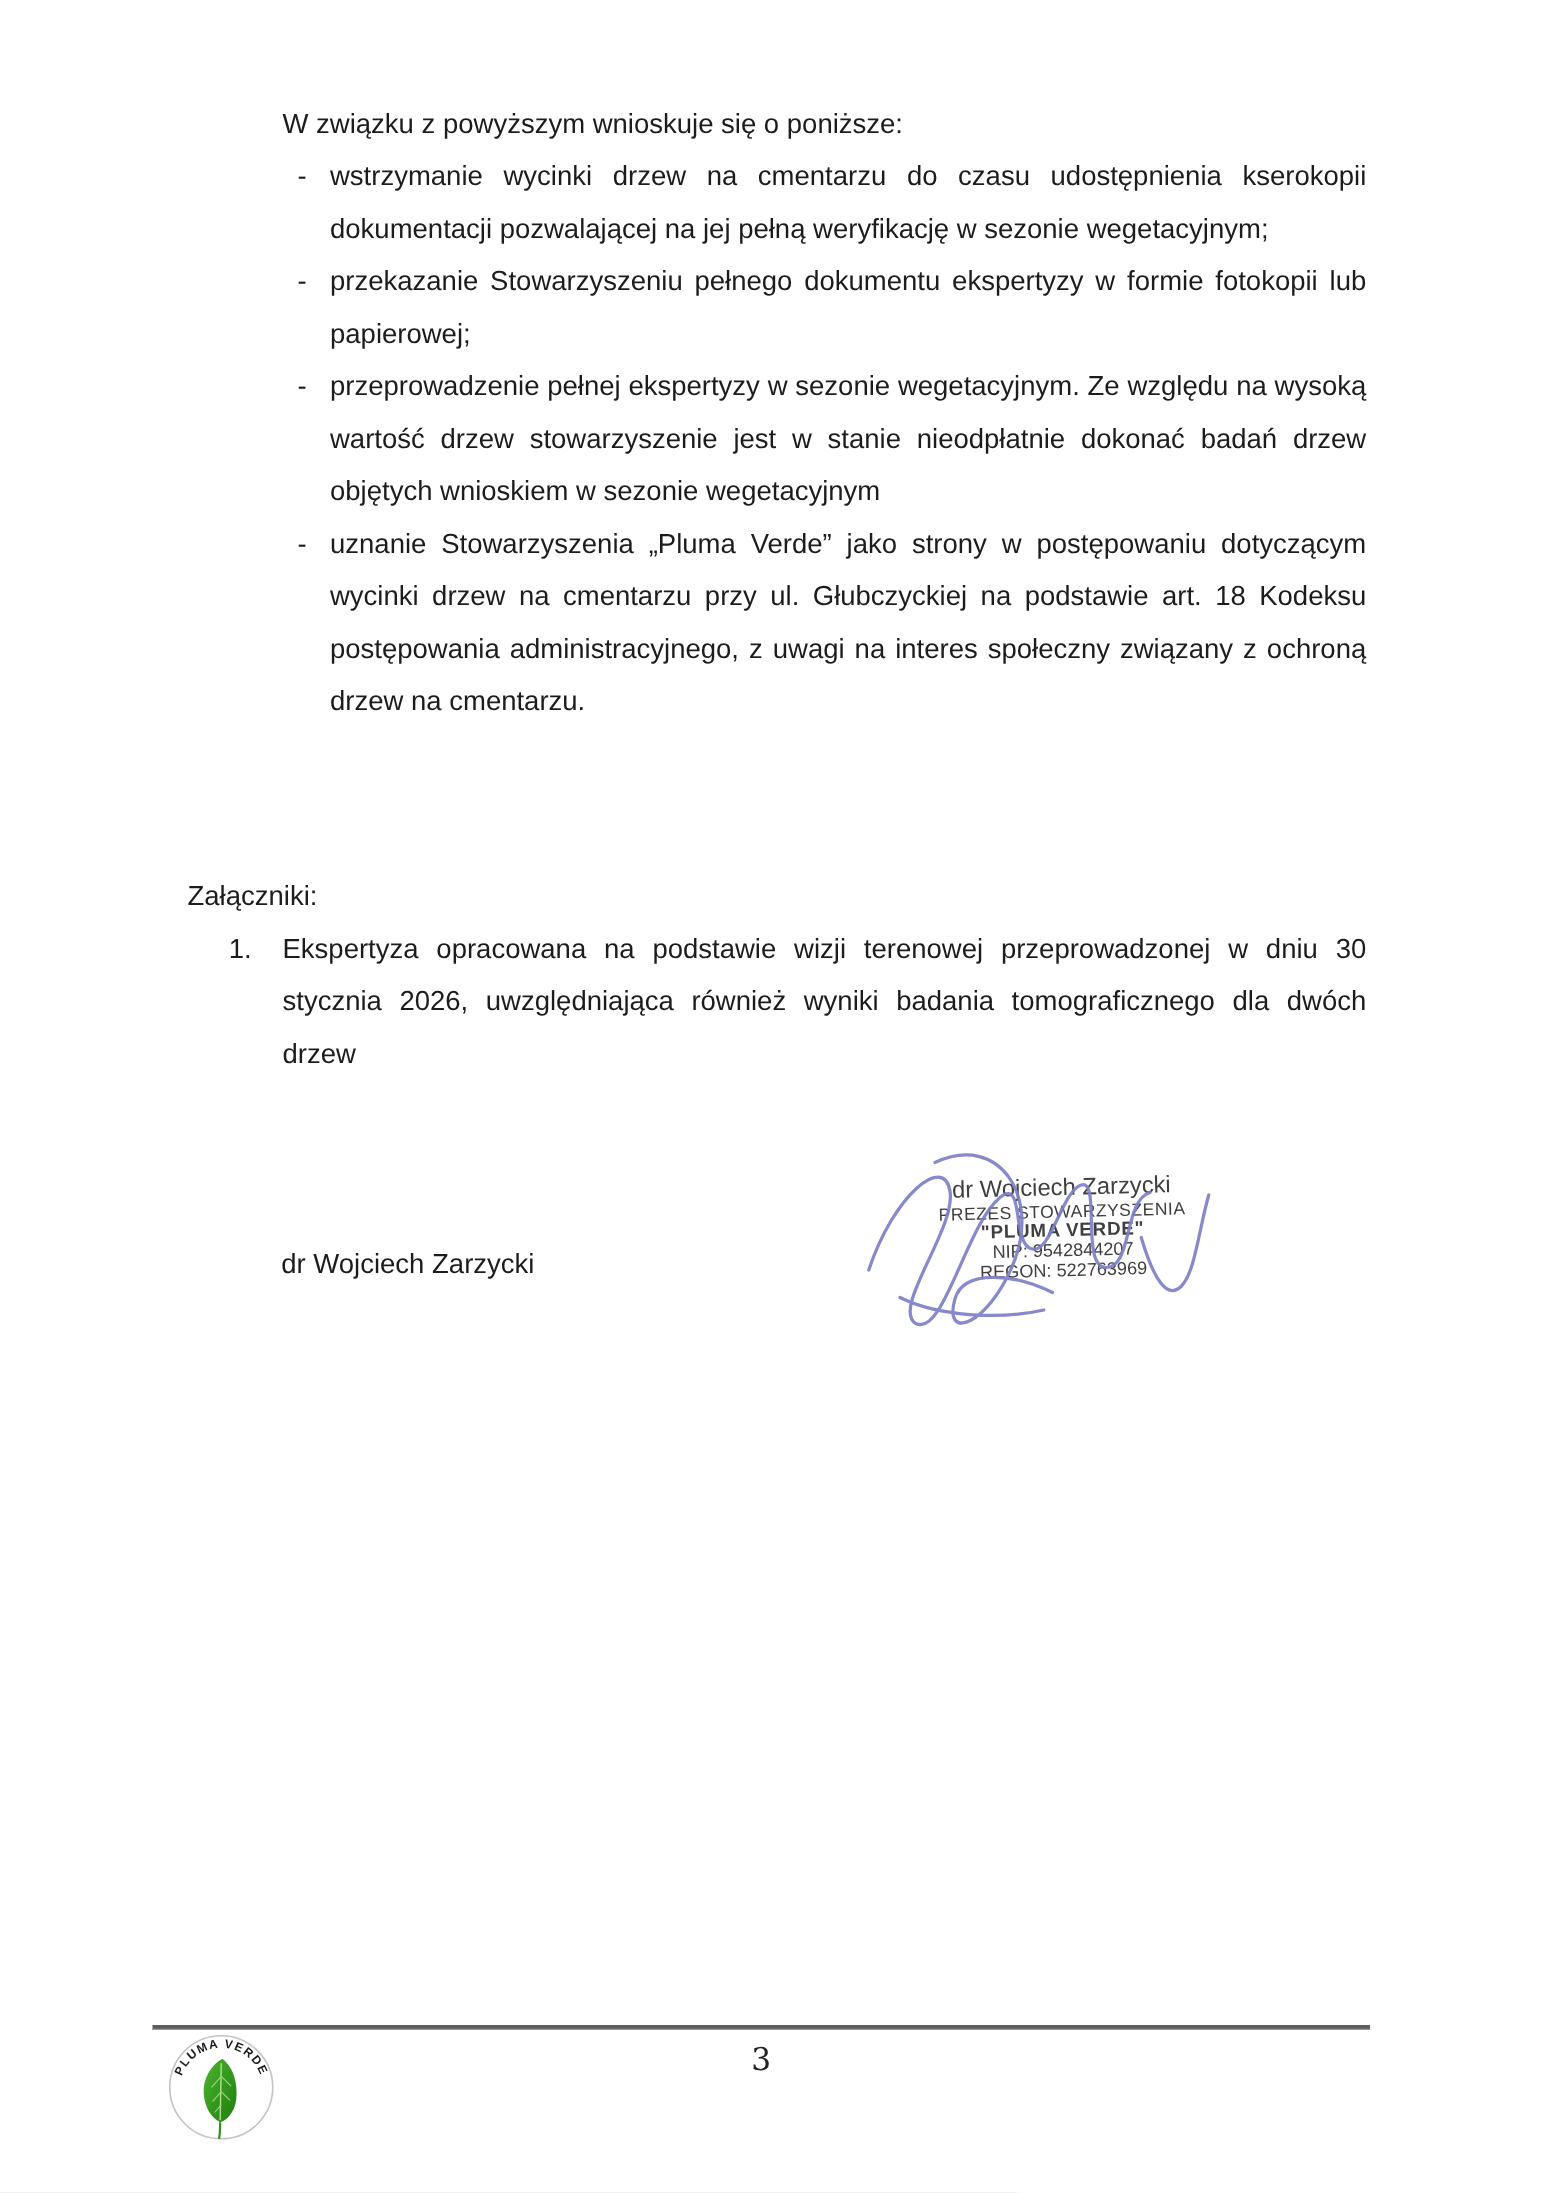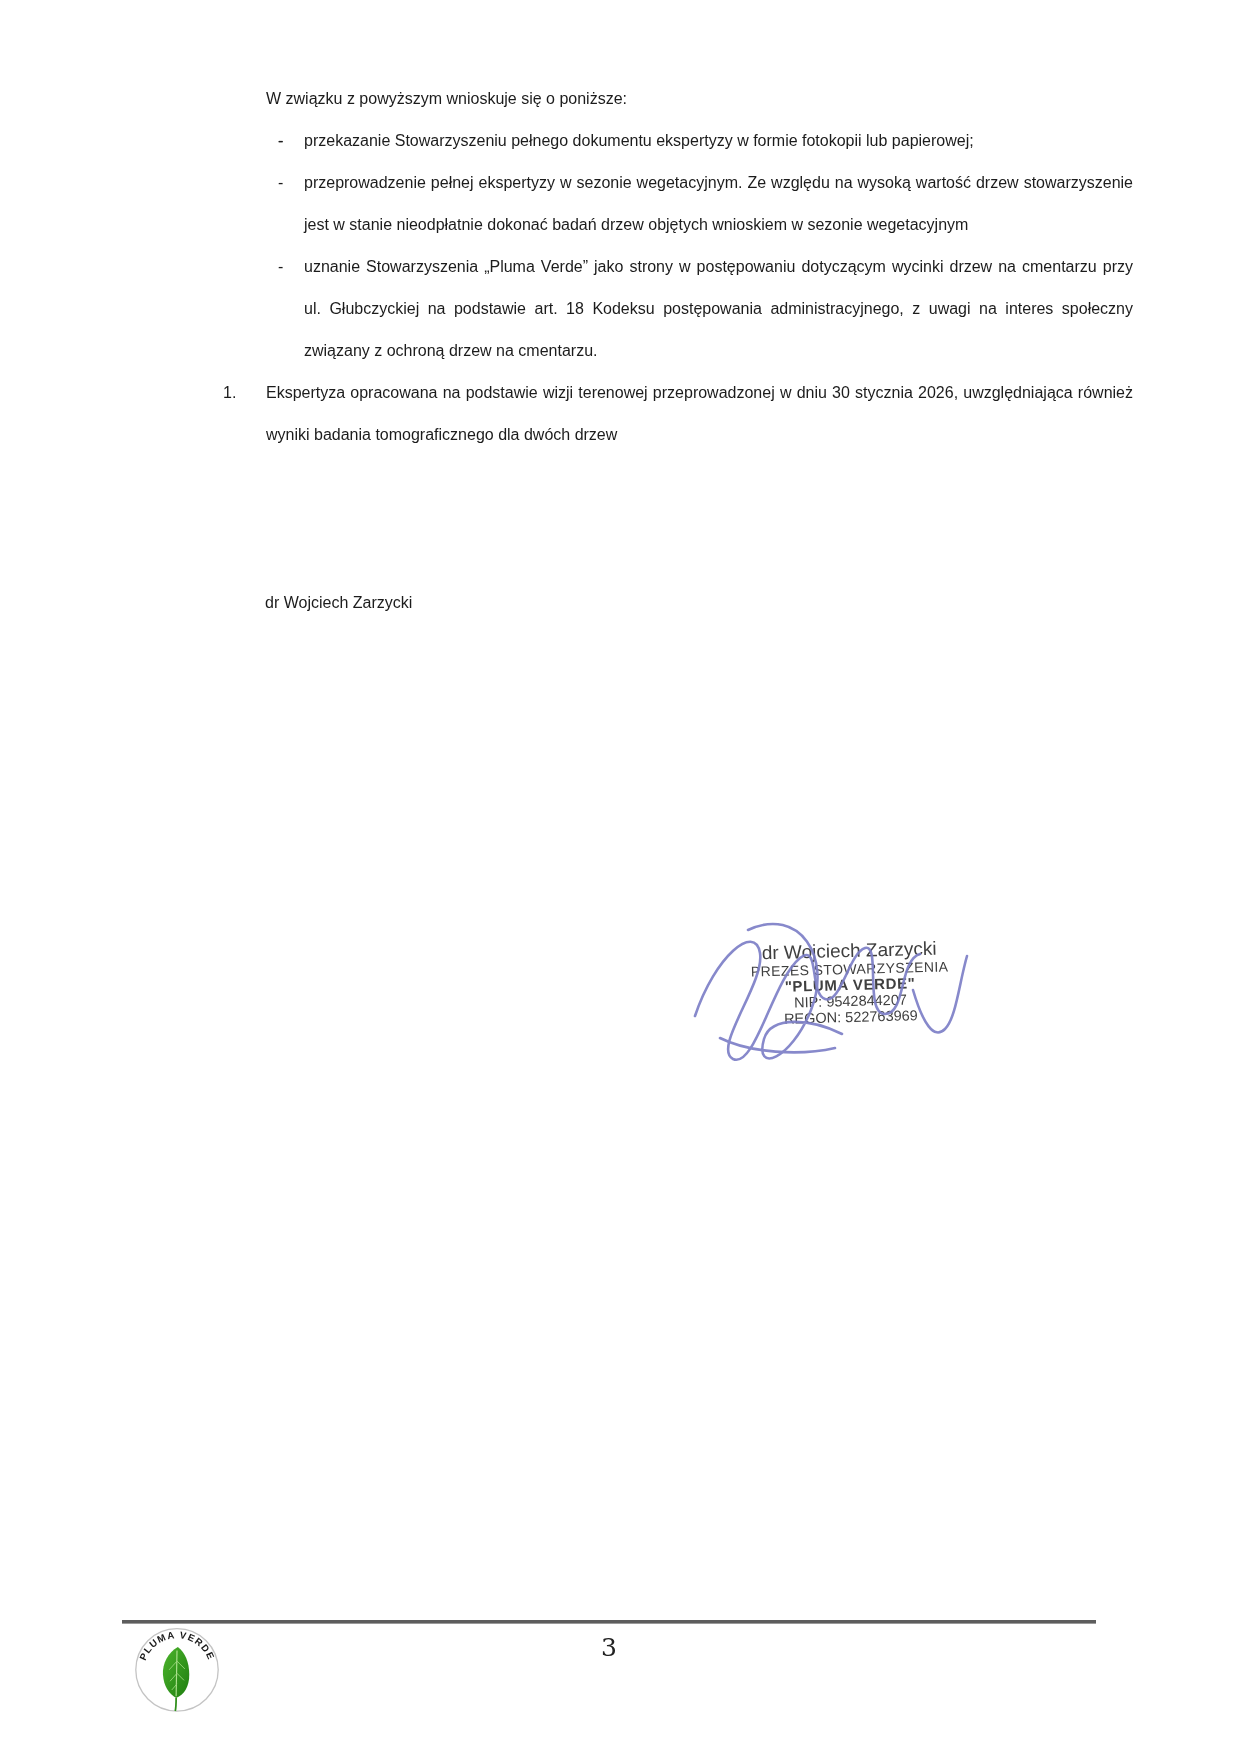--- a/index.html
+++ b/index.html
@@ -9,23 +9,22 @@
     margin:0 auto;
     background:#ffffff;
     font-family:"Liberation Sans", sans-serif;
     color:#1c1c1c;
     overflow:hidden;
   }
   .content {
     position:absolute;
     left:150px; top:78px;
     width:943px;
-    font-size:16px;
+    font-size:22px;
     line-height:42px;
-    margin-left:40px;
   }
   .intro { margin:0 0 0 76px; }
   .requests { list-style:none; margin:0; padding:0; }
   .requests li {
     position:relative;
     padding-left:114px;
     text-align:justify;
   }
   .requests li .marker {
     position:absolute; left:88px; top:0;
@@ -84,35 +83,37 @@
 <body>
 
 <div class="page">
 
   <div class="content">
     <p class="intro">W związku z powyższym wnioskuje się o poniższe:</p>
 
     <ul class="requests">
       <li>
         <span class="marker">-</span>
+        <span>wstrzymanie wycinki drzew na cmentarzu do czasu udostępnienia kserokopii dokumentacji pozwalającej na jej pełną weryfikację w sezonie wegetacyjnym;</span>
       </li>
       <li>
         <span class="marker">-</span>
         <span>przekazanie Stowarzyszeniu pełnego dokumentu ekspertyzy w formie fotokopii lub papierowej;</span>
       </li>
       <li>
         <span class="marker">-</span>
         <span>przeprowadzenie pełnej ekspertyzy w sezonie wegetacyjnym. Ze względu na wysoką wartość drzew stowarzyszenie jest w stanie nieodpłatnie dokonać badań drzew objętych wnioskiem w sezonie wegetacyjnym</span>
       </li>
       <li>
         <span class="marker">-</span>
         <span>uznanie Stowarzyszenia „Pluma Verde” jako strony w postępowaniu dotyczącym wycinki drzew na cmentarzu przy ul. Głubczyckiej na podstawie art. 18 Kodeksu postępowania administracyjnego, z uwagi na interes społeczny związany z ochroną drzew na cmentarzu.</span>
       </li>
     </ul>
 
+    <p class="attachments-heading">Załączniki:</p>
 
     <div class="attachment-item">
       <span class="num">1.</span>
       <span>Ekspertyza opracowana na podstawie wizji terenowej przeprowadzonej w dniu 30 stycznia 2026, uwzględniająca również wyniki badania tomograficznego dla dwóch drzew</span>
     </div>
 
     <div class="sig-block">
       <p class="sig-name">dr Wojciech Zarzycki</p>
     </div>
   </div>

